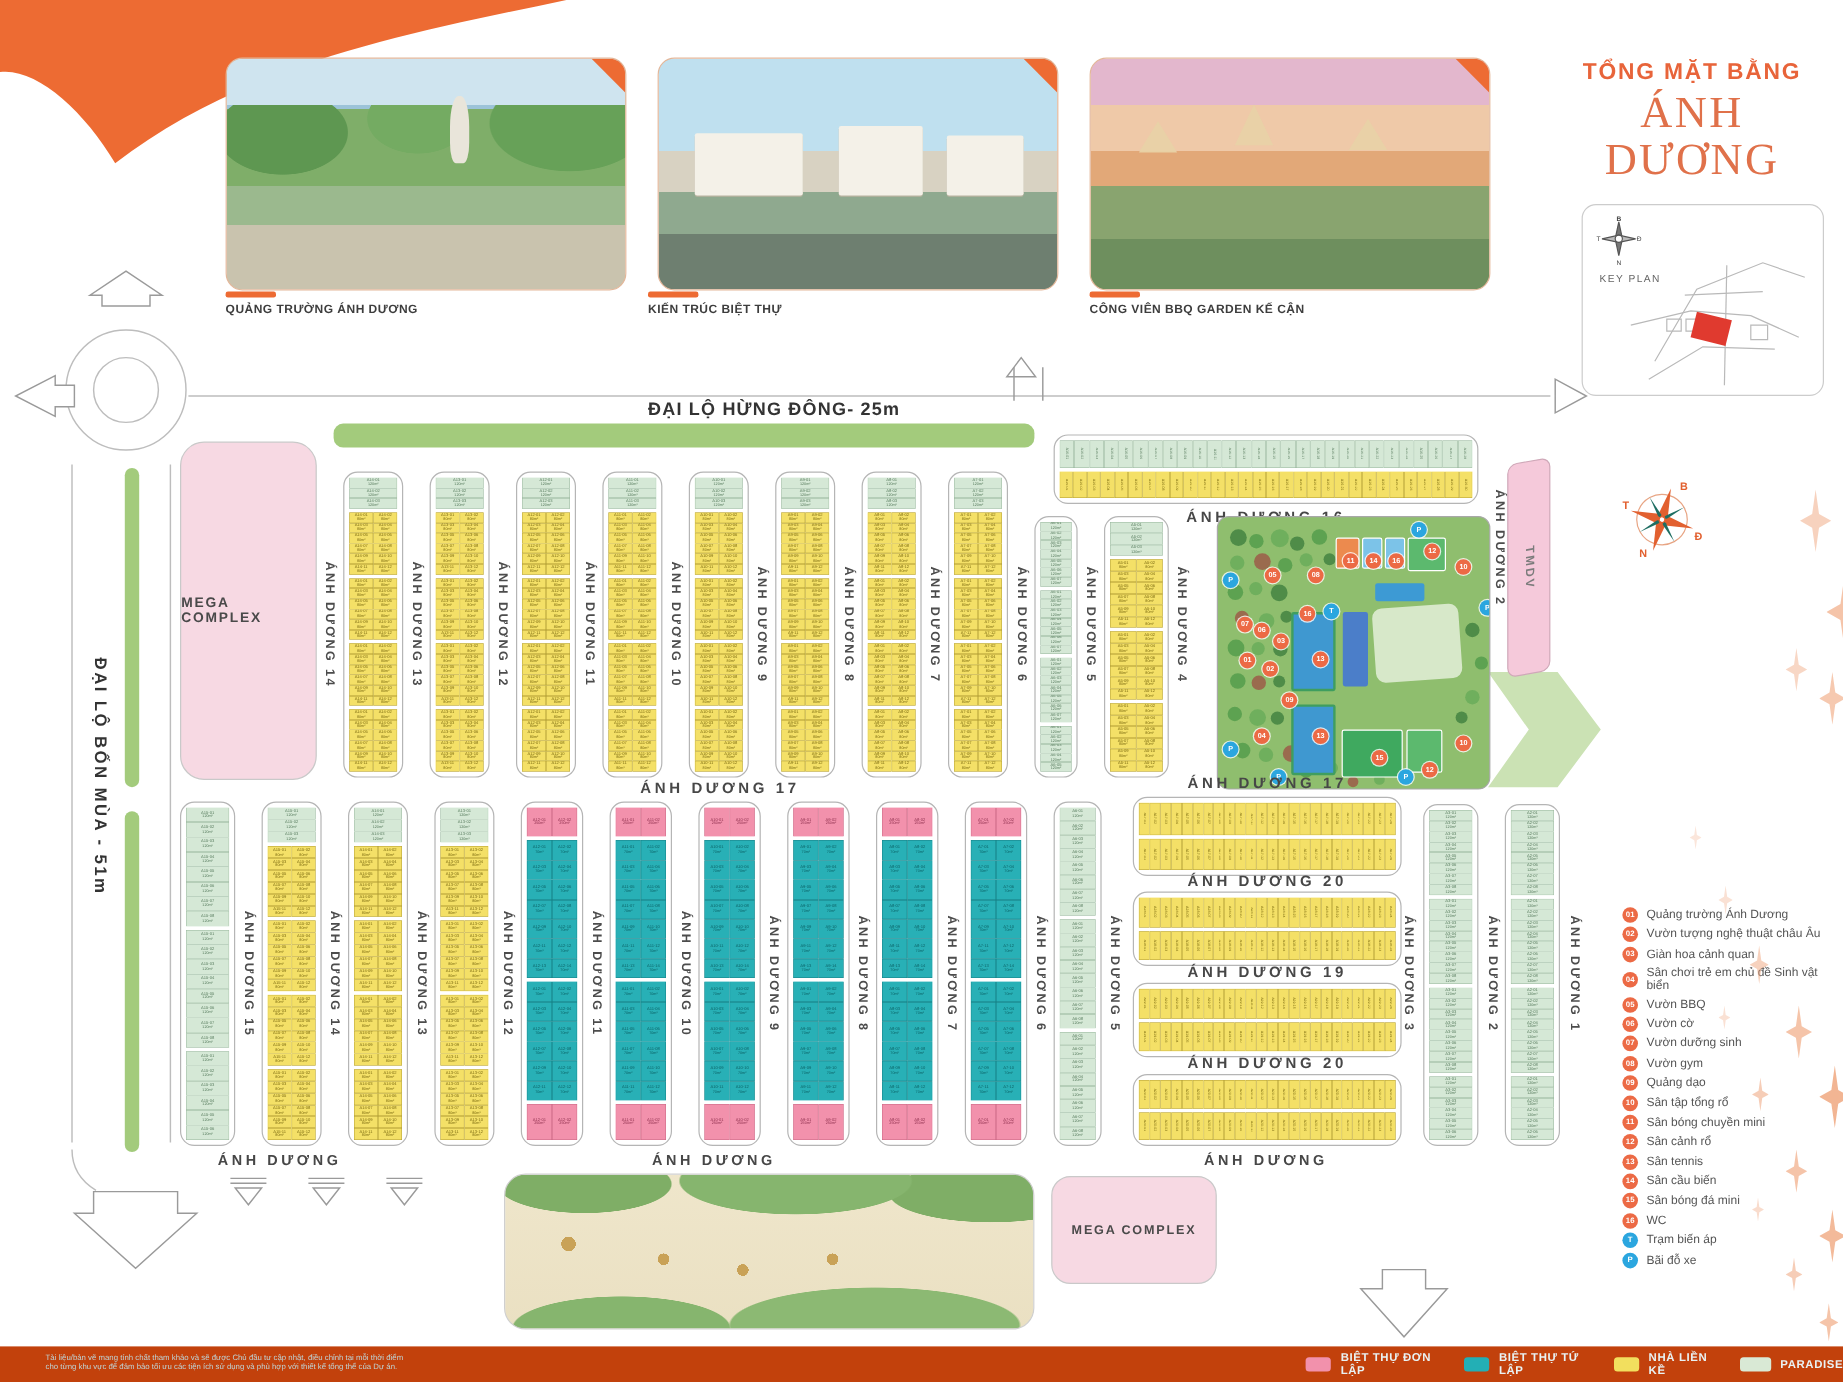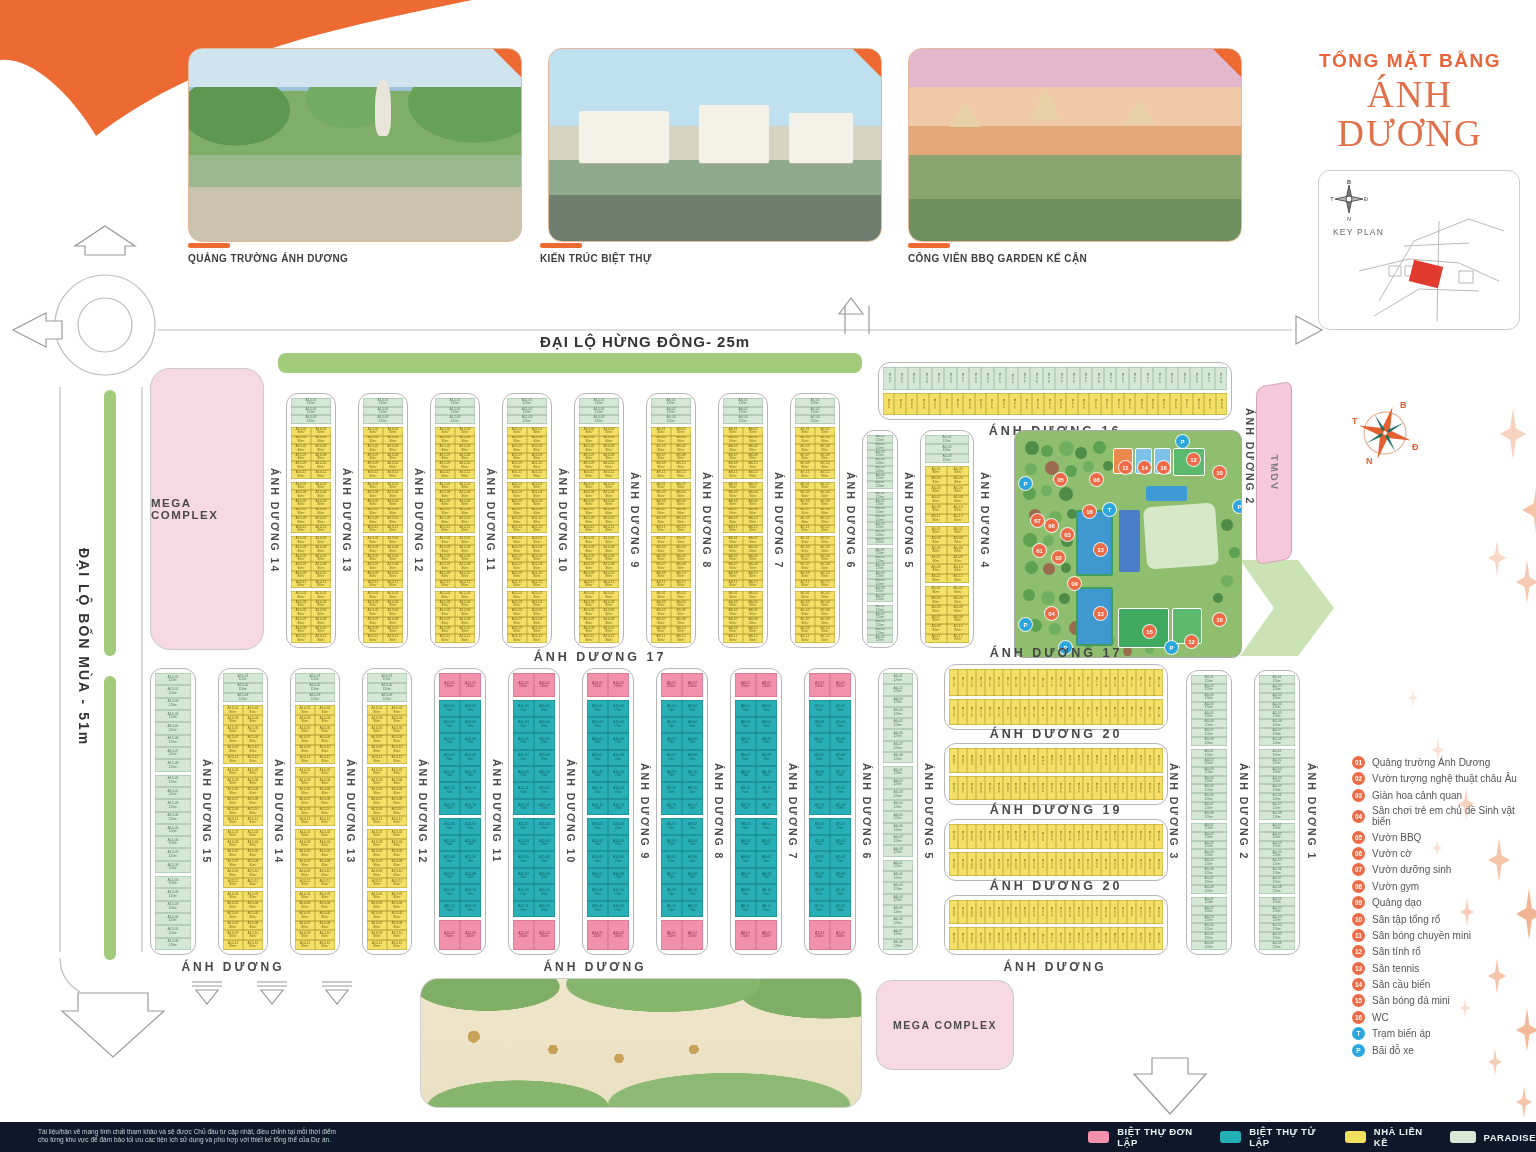--- a/index.html
+++ b/index.html
@@ -72,21 +72,21 @@
   .bay{position:absolute;left:464px;top:1058px;width:276px;height:34px;background:#36A9DD;border-radius:17px;
        color:#fff;font-weight:700;font-size:15px;letter-spacing:.3px;display:flex;align-items:center;justify-content:center;}
 
   
   .amen{position:absolute;left:1352px;top:756px;width:184px;display:flex;flex-direction:column;gap:3.4px;}
   .amen-item{display:flex;align-items:center;gap:7px;}
   .amen-dot{width:13px;height:13px;border-radius:50%;display:flex;align-items:center;justify-content:center;
             color:#fff;font-size:6.5px;font-weight:700;flex:0 0 13px;}
   .amen-label{font-size:10px;color:#555;}
 
-  .footer{position:absolute;left:0;top:1122px;width:1536px;height:30px;background:#0f172a;}
+  .footer{position:absolute;left:0;top:1122px;width:1536px;height:30px;background:#c2410c;}
   .disc{position:absolute;left:38px;top:6px;font-size:6.5px;line-height:1.3;color:#BFD4D6;}
   .typelegend{position:absolute;left:1088px;top:0;height:30px;display:flex;align-items:center;gap:22px;}
   .tl-item{display:flex;align-items:center;gap:8px;}
   .tl-chip{width:26px;height:12px;border-radius:3px;}
   .tl-label{font-size:9.5px;font-weight:700;letter-spacing:.5px;color:#E9F2F3;}
 
   .dm{position:absolute;background:#EE9C6F;clip-path:polygon(50% 0,61% 39%,100% 50%,61% 61%,50% 100%,39% 61%,0 50%,39% 39%);}
 </style>
 </head>
 <body>
@@ -5072,21 +5072,21 @@
       <div class="amen-item">
         <div class="amen-dot" style="background: rgb(236, 106, 69);">10</div>
         <div class="amen-label">Sân tập tổng rổ</div>
       </div>
       <div class="amen-item">
         <div class="amen-dot" style="background: rgb(236, 106, 69);">11</div>
         <div class="amen-label">Sân bóng chuyền mini</div>
       </div>
       <div class="amen-item">
         <div class="amen-dot" style="background: rgb(236, 106, 69);">12</div>
-        <div class="amen-label">Sân tính rổ</div>
+        <div class="amen-label">Sân cảnh rổ</div>
       </div>
       <div class="amen-item">
         <div class="amen-dot" style="background: rgb(236, 106, 69);">13</div>
         <div class="amen-label">Sân tennis</div>
       </div>
       <div class="amen-item">
         <div class="amen-dot" style="background: rgb(236, 106, 69);">14</div>
         <div class="amen-label">Sân cầu biến</div>
       </div>
       <div class="amen-item">

